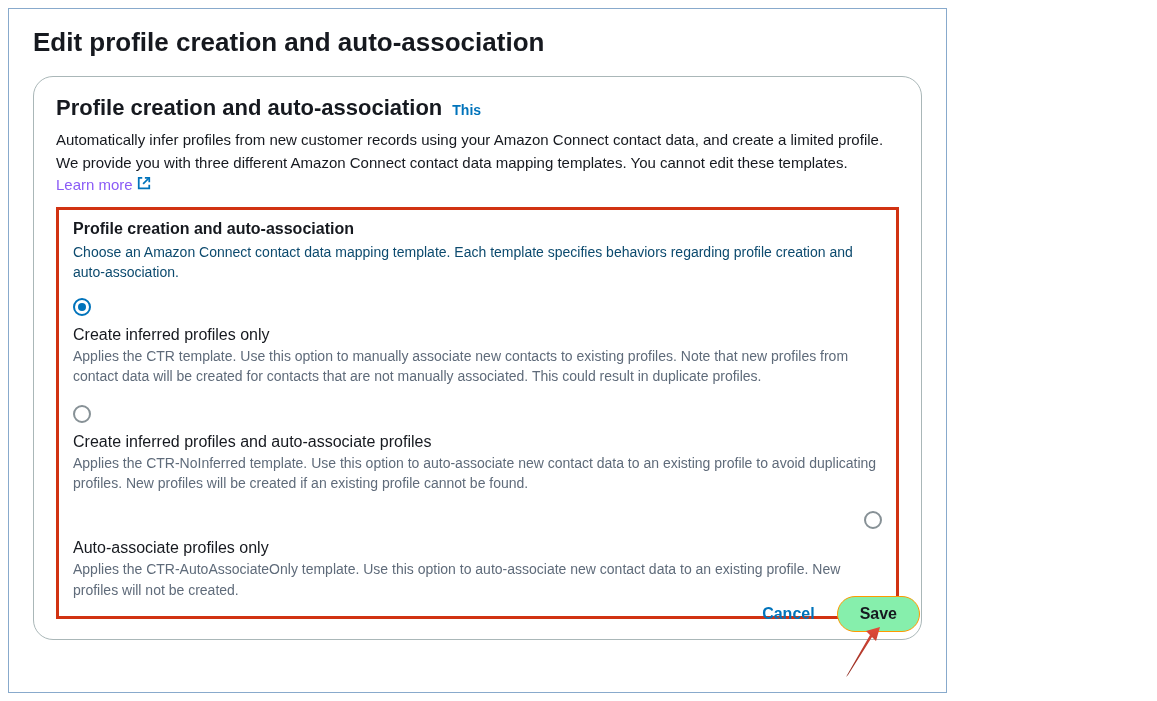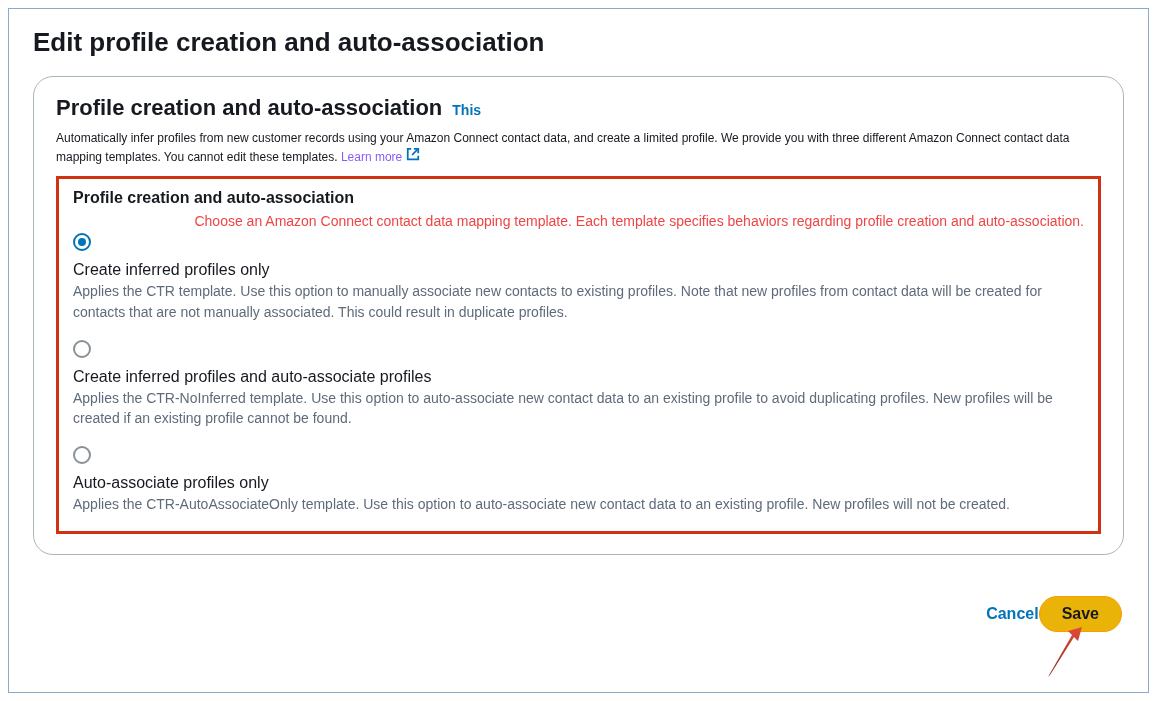--- a/index.html
+++ b/index.html
@@ -4,21 +4,21 @@
   <style>
     * { box-sizing: border-box; margin: 0; padding: 0; }
     body {
       font-family: "Amazon Ember", "Helvetica Neue", Arial, sans-serif;
       background: #fff;
       padding: 8px;
     }
     .page-frame {
       border: 1px solid #88aacc;
       padding: 14px 24px 50px 24px;
-      width: 1141px;
+      width: 939px;
       height: 685px;
       position: relative;
     }
     .page-title {
       font-size: 26px;
       font-weight: 700;
       color: #16191f;
       margin-bottom: 18px;
       margin-top: 4px;
     }
@@ -38,21 +38,21 @@
       font-weight: 700;
       color: #16191f;
     }
     .info-link {
       font-size: 14px;
       color: #0073bb;
       font-weight: 700;
       cursor: pointer;
     }
     .card-description {
-      font-size: 12px;
+      font-size: 15px;
       color: #16191f;
       line-height: 1.5;
     }
     .learn-more {
       color: #8b5cf6;
       font-weight: 400;
       cursor: pointer;
       display: inline-flex;
       align-items: center;
       gap: 4px;
@@ -68,32 +68,32 @@
       padding: 10px 14px 12px 14px;
     }
     .section-label {
       font-size: 16px;
       font-weight: 700;
       color: #16191f;
       margin-bottom: 4px;
     }
     .section-helper {
       font-size: 14px;
-      color: #ef4444;
+      color: #0c4a6e;
       line-height: 1.45;
-      text-align: right;
+      margin-bottom: 14px;
     }
     .radio-option {
       display: flex;
       align-items: flex-start;
       gap: 10px;
       margin-bottom: 16px;
       flex-direction: column;
     }
-    .radio-option:last-child { margin-bottom: 4px; }
+    .radio-option:last-child { margin-bottom: 4px; align-items: flex-end; }
     .radio-circle {
       width: 18px;
       height: 18px;
       border-radius: 50%;
       border: 2px solid #879196;
       flex-shrink: 0;
       margin-top: 2px;
       display: flex;
       align-items: center;
       justify-content: center;
@@ -122,29 +122,30 @@
     }
     .radio-desc .tmpl {
       font-weight: 400;
     }
     .footer-actions {
       position: absolute;
       right: 26px;
       bottom: 60px;
       display: flex;
       align-items: center;
+      gap: 22px;
     }
     .cancel-link {
       color: #0073bb;
       font-weight: 700;
       font-size: 16px;
       cursor: pointer;
     }
     .save-btn {
-      background: #eab308;
+      background: #86efac;
       border: 1px solid #ff9900;
       border-radius: 20px;
       padding: 8px 22px;
       font-size: 16px;
       font-weight: 700;
       color: #16191f;
       cursor: pointer;
     }
     .pointer-arrow {
       position: absolute;

